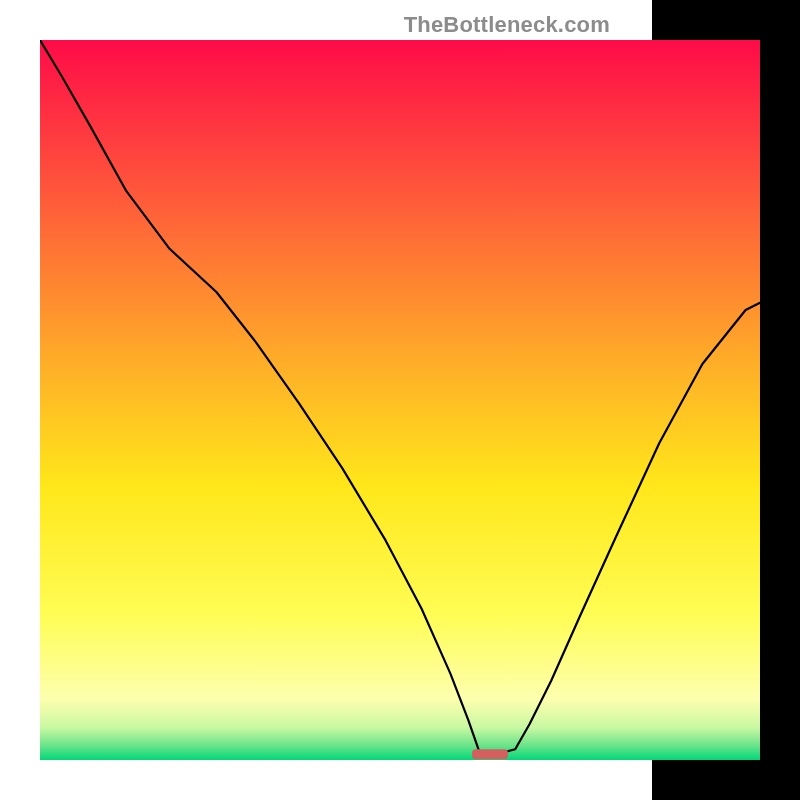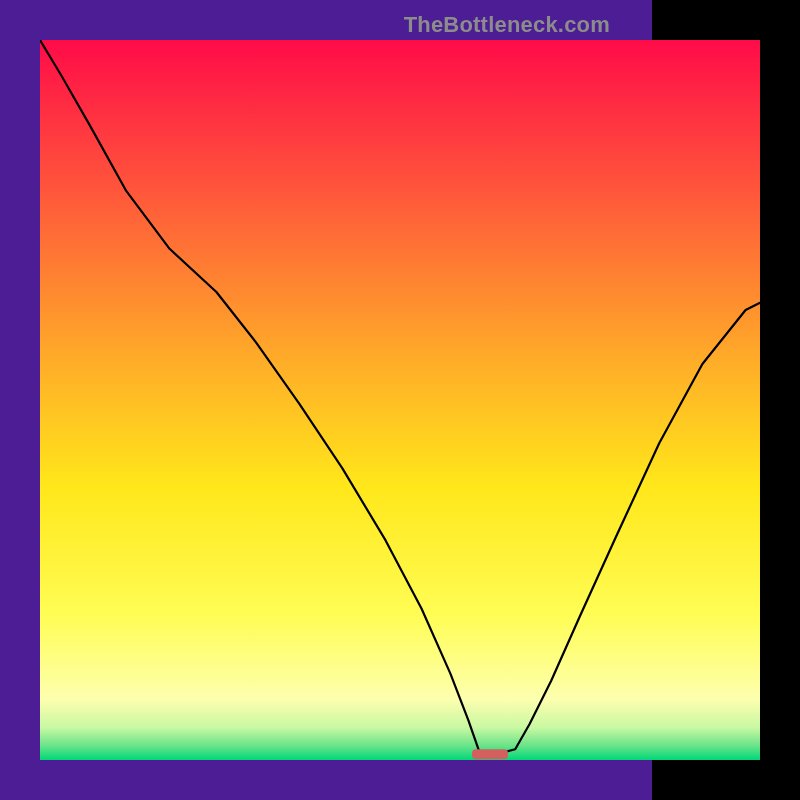--- a/index.html
+++ b/index.html
@@ -7,21 +7,21 @@
     padding: 0;
     width: 800px;
     height: 800px;
     background: #000;
     overflow: hidden;
   }
   .frame {
     position: relative;
     width: 652px;
     height: 800px;
-    background: #4c1d95;
+    background: #ffffff;
   }
   .plot-area {
     position: absolute;
     left: 40px;
     top: 40px;
     width: 720px;
     height: 720px;
     overflow: hidden;
   }
   .watermark {

